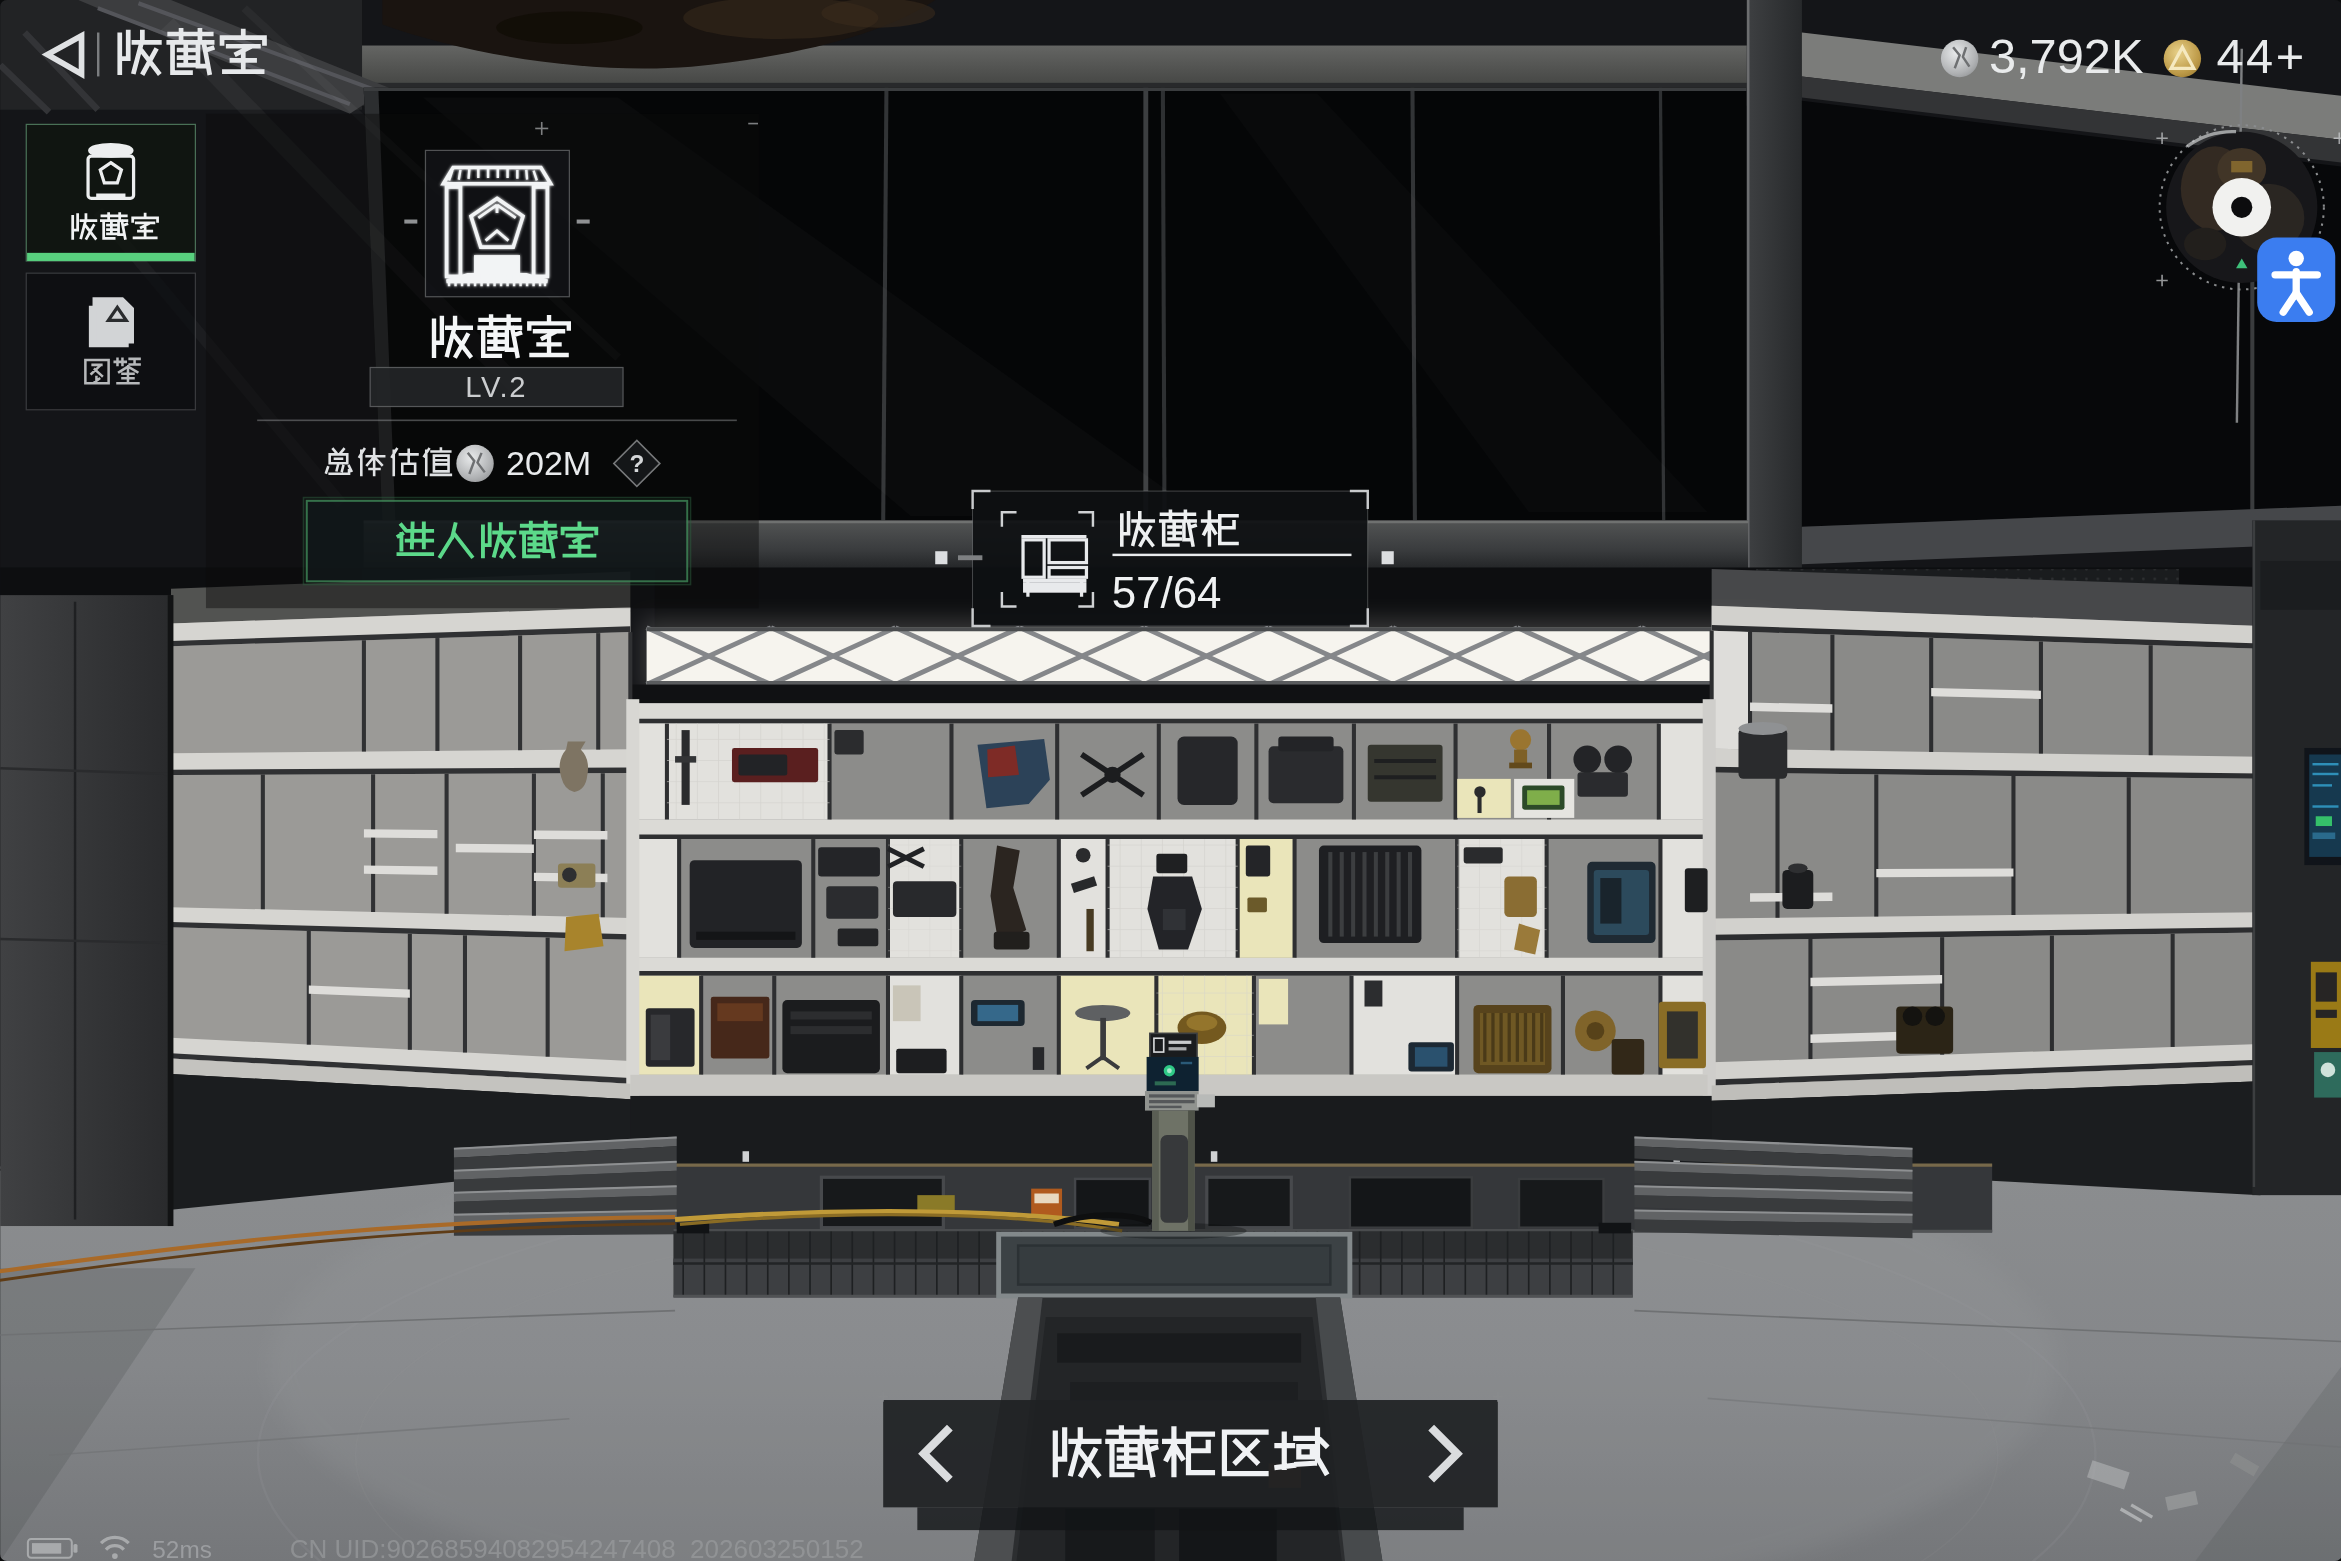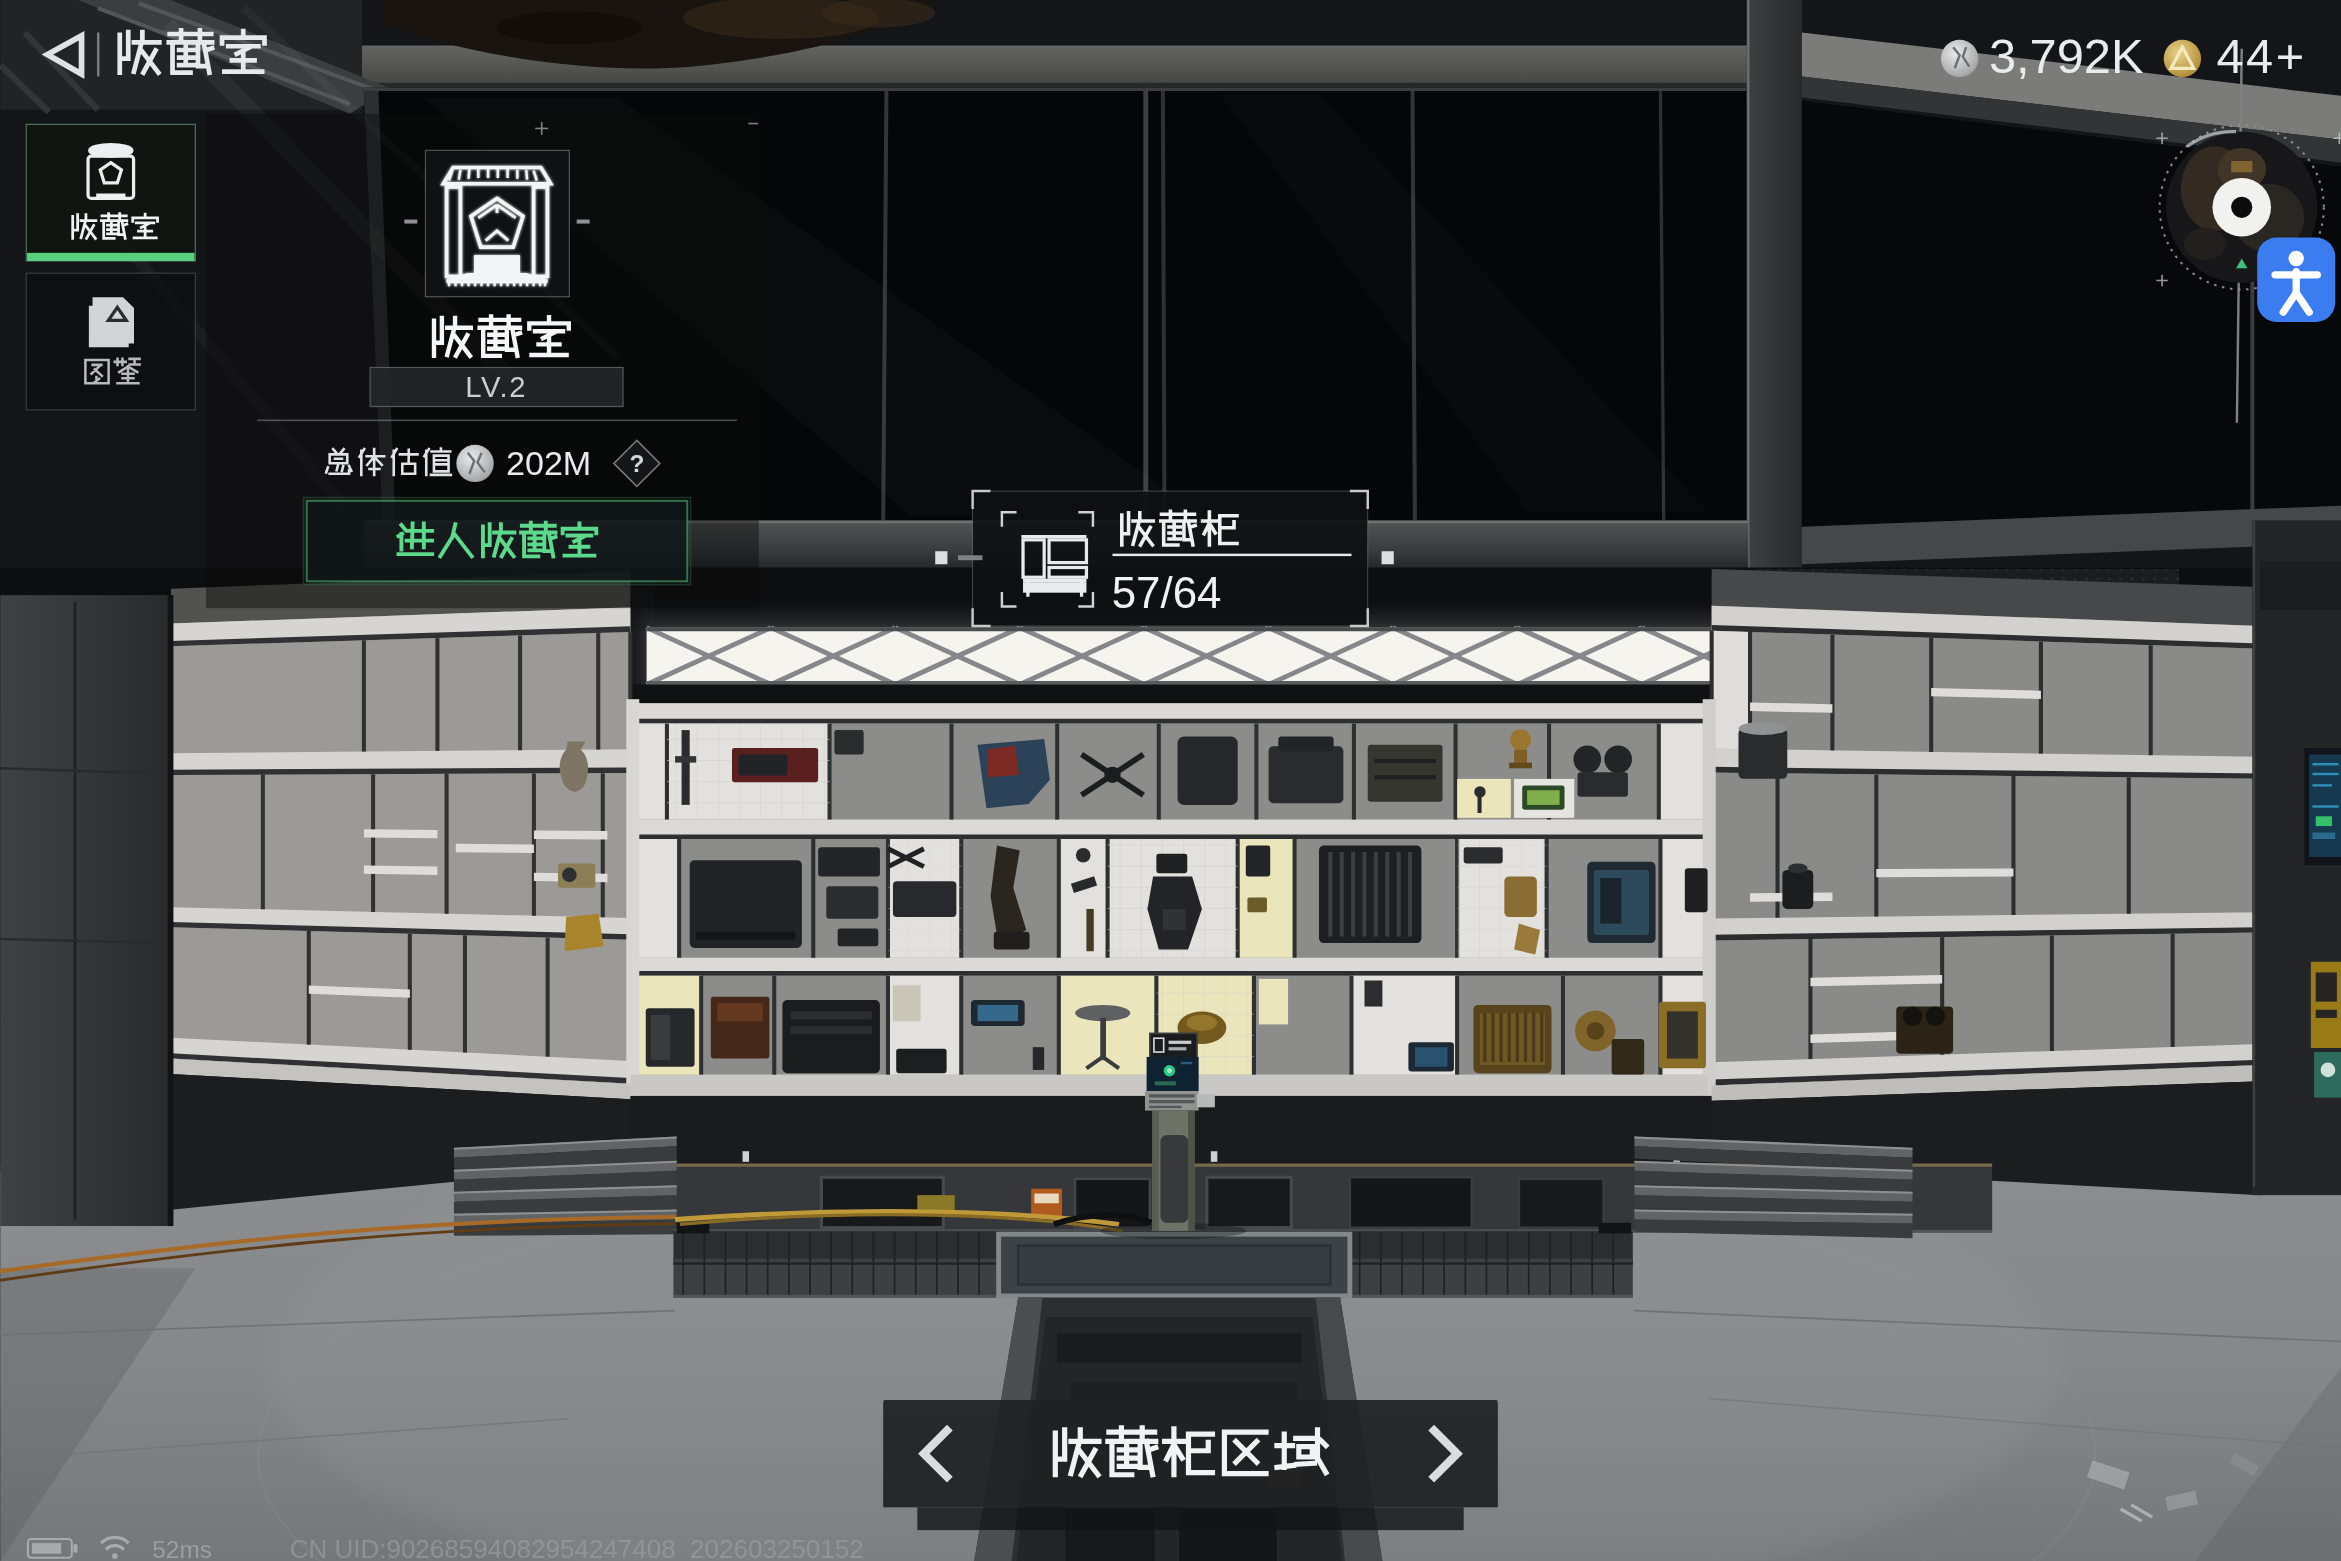--- a/index.html
+++ b/index.html
@@ -1,15 +1,15 @@
 <!DOCTYPE html>
 <html style="font-size:13px"><head><meta charset="utf-8">
 <style>
 html,body{margin:0;padding:0;background:#0b0c0d;}
-#stage{position:relative;width:2342px;height:1561px;overflow:hidden;font-family:"Liberation Sans", sans-serif;}
+#stage{position:relative;width:2342px;height:1561px;overflow:hidden;font-family:"Liberation Sans", sans-serif;border-radius:7px;}
 svg{display:block}
 </style></head>
 <body>
 <div id="stage">
 <svg width="2342" height="1561" viewBox="0 0 2880 1920">
 <defs>
 <linearGradient id="floorg" x1="0" y1="0" x2="0" y2="1">
 <stop offset="0" stop-color="#8b8d8f"></stop>
           <stop offset="0.5" stop-color="#85878a"></stop>
           <stop offset="1" stop-color="#75777a"></stop>

